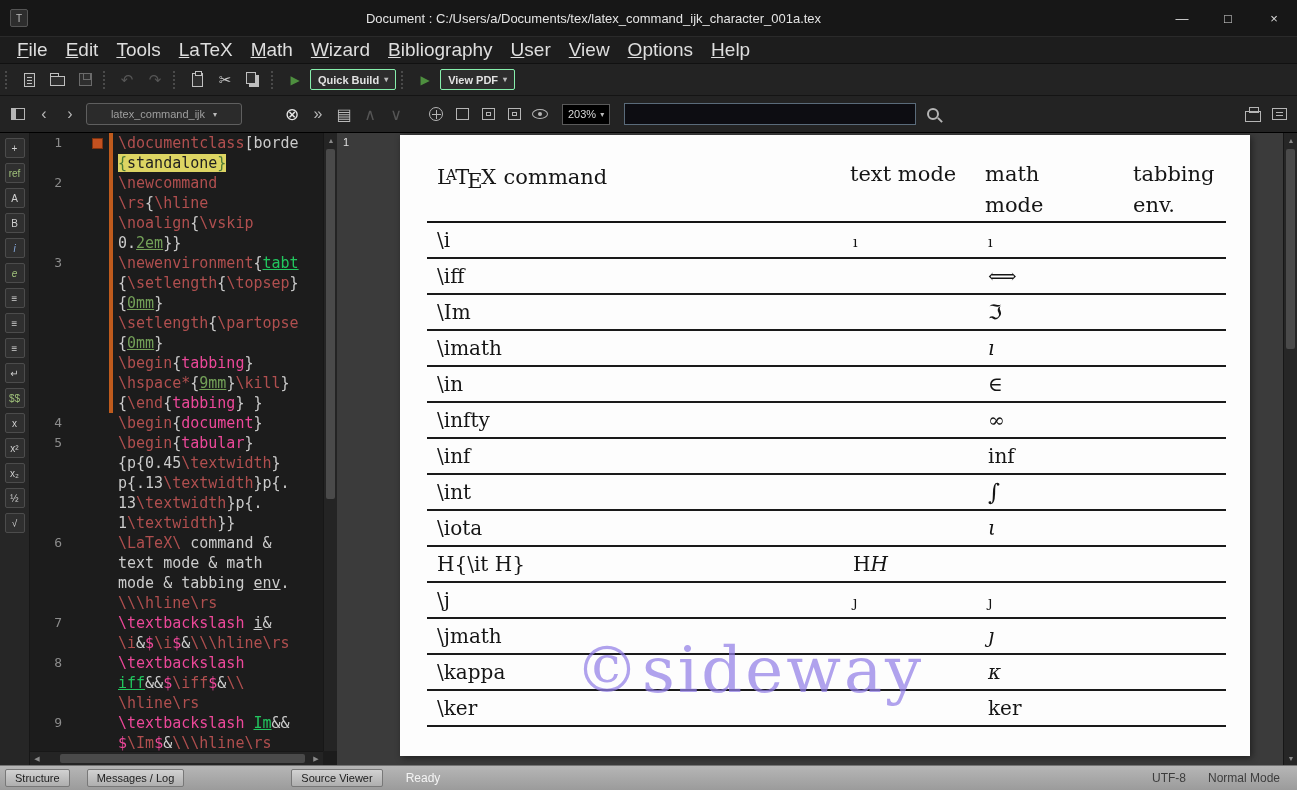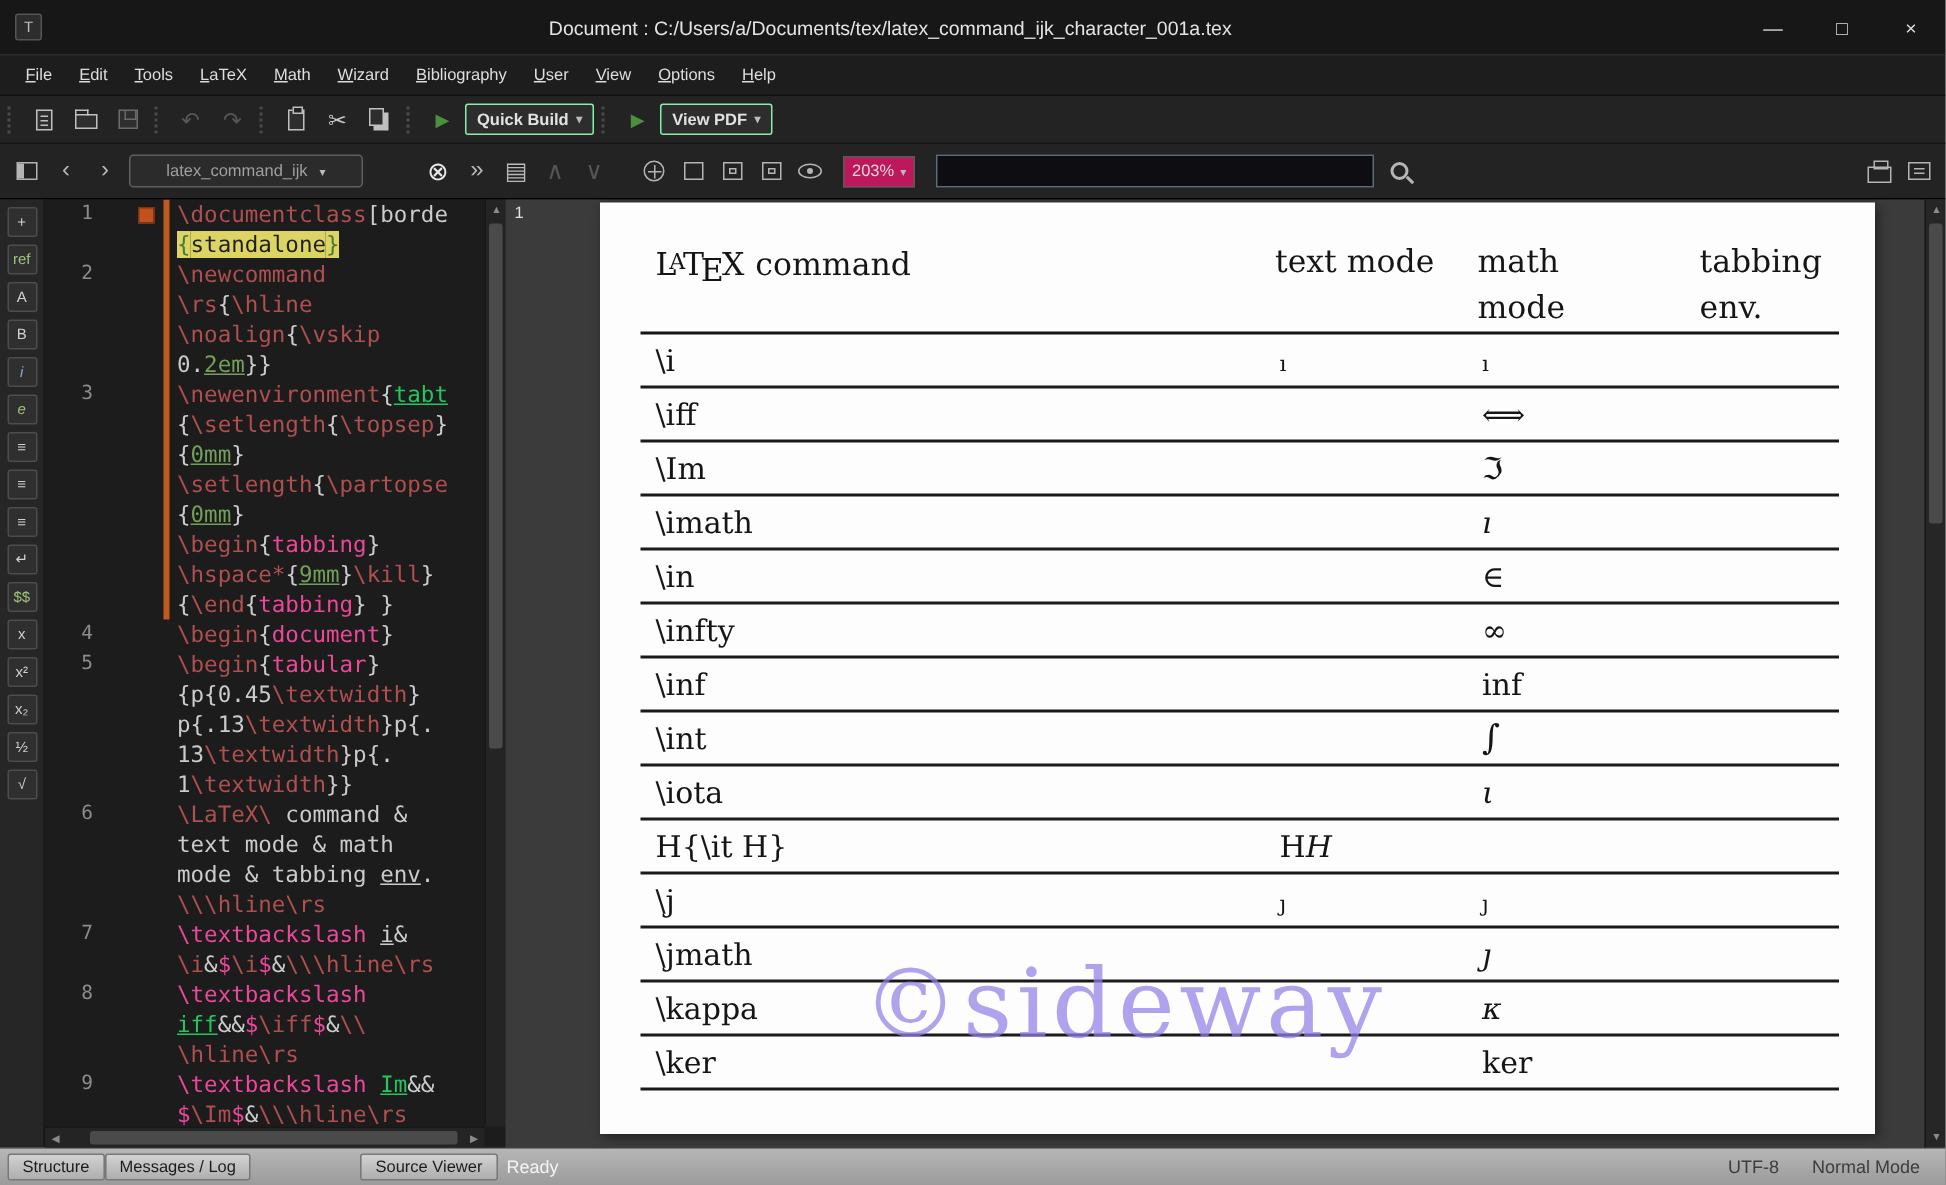--- a/index.html
+++ b/index.html
@@ -9,21 +9,21 @@
 
 
 .titlebar{height:36px;background:#171717;display:flex;align-items:center;gap:8px;padding-left:10px;color:#e4e4e4;font-size:13px;flex:0 0 auto;}
 .appicon{width:18px;height:18px;background:#2d2d2d;border:1px solid #555;border-radius:2px;color:#bbb;font-size:10px;display:flex;align-items:center;justify-content:center;}
 .title-text{flex:1;white-space:nowrap;overflow:hidden;text-align:center;}
 .winbtns{display:flex;height:36px;}
 .winbtn{width:46px;display:flex;align-items:center;justify-content:center;color:#dcdcdc;font-size:13px;cursor:default;}
 
 
 .menubar{height:28px;background:#1d1d1d;display:flex;align-items:center;padding-left:8px;border-top:1px solid #2a2a2a;border-bottom:1px solid #111;flex:0 0 auto;}
-.menu-item{display:inline-block;padding:5px 9px;color:#dedede;font-size:11px;}
+.menu-item{display:inline-block;padding:5px 9px;color:#dedede;font-size:19px;}
 .menu-item::first-letter{text-decoration:underline;}
 
 
 .toolbar1{height:32px;background:#232323;display:flex;align-items:center;border-bottom:1px solid #141414;padding-left:2px;gap:2px;flex:0 0 auto;}
 .grip{width:6px;height:18px;border-left:2px dotted #4a4a4a;margin:0 3px;}
 .tico{width:26px;height:26px;display:flex;align-items:center;justify-content:center;color:#c6c6c6;font-size:15px;}
 .tico.disabled{color:#565656;}
 .ic-page{width:11px;height:14px;border:1px solid #c0c0c0;background:#2e2e2e;position:relative;}
 .ic-page::after{content:"";position:absolute;left:2px;top:3px;width:5px;height:1px;background:#c0c0c0;box-shadow:0 3px 0 #c0c0c0,0 6px 0 #c0c0c0;}
 .ic-folder{width:15px;height:10px;border:1px solid #c0c0c0;background:#2e2e2e;position:relative;margin-top:3px;}
@@ -45,21 +45,21 @@
 .mini-panel::before{content:"";position:absolute;left:0;top:0;bottom:0;width:4px;background:#b5b5b5;}
 .filedd{width:156px;height:22px;background:#2b2b2b;border:1px solid #5f5f5f;border-radius:3px;display:flex;align-items:center;justify-content:center;gap:8px;color:#9f9f9f;font-size:11px;}
 .closec{color:#e8e8e8;font-size:17px;margin-left:34px;}
 .crossc{width:14px;height:14px;border:1px solid #b5b5b5;border-radius:50%;position:relative;}
 .crossc::before{content:"";position:absolute;left:6px;top:2px;width:1px;height:9px;background:#b5b5b5;}
 .crossc::after{content:"";position:absolute;left:2px;top:6px;width:9px;height:1px;background:#b5b5b5;}
 .fitbox{width:13px;height:12px;border:1px solid #b5b5b5;position:relative;}
 .fitbox.inner::after{content:"";position:absolute;left:3px;top:3px;right:3px;bottom:3px;border:1px solid #b5b5b5;}
 .eye{width:16px;height:10px;border:1px solid #b5b5b5;border-radius:50%/50%;position:relative;}
 .eye::after{content:"";position:absolute;left:5px;top:2px;width:4px;height:4px;border-radius:50%;background:#b5b5b5;}
-.zoombox{height:21px;background:#be185d;border:1px solid #5a5a5a;display:flex;align-items:center;gap:4px;padding:0 5px;color:#d8d8d8;font-size:11px;margin-left:6px;justify-content:space-between;}
+.zoombox{height:21px;background:#000000;border:1px solid #5a5a5a;display:flex;align-items:center;gap:4px;padding:0 5px;color:#d8d8d8;font-size:11px;margin-left:6px;justify-content:space-between;}
 .search{width:292px;height:22px;background:#0d0d12;border:1px solid #5a6b7a;color:#ddd;font-size:12px;padding:0 6px;outline:none;margin-left:8px;font-family:"Liberation Sans",sans-serif;}
 .mag{width:12px;height:12px;border:2px solid #b5b5b5;border-radius:50%;position:relative;margin-left:2px;}
 .mag::after{content:"";position:absolute;left:8px;top:9px;width:6px;height:2px;background:#b5b5b5;transform:rotate(45deg);}
 .printer{width:16px;height:11px;border:1px solid #b5b5b5;position:relative;margin-top:4px;}
 .printer::before{content:"";position:absolute;left:3px;top:-5px;width:8px;height:4px;border:1px solid #b5b5b5;}
 .extview{width:15px;height:12px;border:1px solid #b5b5b5;position:relative;}
 .extview::after{content:"";position:absolute;left:3px;top:3px;width:7px;height:1px;background:#b5b5b5;box-shadow:0 3px 0 #b5b5b5;}
 .spacer{flex:1;}
 
 
@@ -107,21 +107,21 @@
 .prow .pc1{padding-left:10px;}
 .lgA{font-size:0.7em;vertical-align:0.25em;margin-left:-0.33em;margin-right:-0.1em;}
 .lgE{vertical-align:-0.2em;margin-left:-0.1em;margin-right:-0.06em;}
 .cmdrest{margin-left:0.35em;}
 .seg-i{font-style:italic;}
 .seg-s{font-size:0.72em;}
 .seg-big{font-size:1.15em;}
 .watermark{position:absolute;left:175px;top:498px;font-size:64px;letter-spacing:3px;color:rgba(146,126,230,0.72);font-family:"DejaVu Serif",serif;pointer-events:none;}
 
 
-.statusbar{height:25px;background:linear-gradient(#b6b6b6,#9b9b9b);border-top:1px solid #747474;display:flex;align-items:center;gap:0;padding:0 5px;flex:0 0 auto;text-align:right;}
+.statusbar{height:25px;background:linear-gradient(#b6b6b6,#9b9b9b);border-top:1px solid #747474;display:flex;align-items:center;gap:17px;padding:0 5px;flex:0 0 auto;text-align:right;}
 .sbtn{height:18px;padding:0 9px;display:flex;align-items:center;background:linear-gradient(#d2d2d2,#aeaeae);border:1px solid #787878;border-radius:2px;font-size:11px;color:#1c1c1c;}
 .sbtn.active{background:linear-gradient(#9f9f9f,#8a8a8a);color:#f0f0f0;border-color:#6a6a6a;margin-top:48px;}
 .ready{color:#f4f4f4;font-size:12px;margin-left:6px;}
 .sright{margin-left:auto;display:flex;gap:22px;font-size:12px;color:#3d3d3d;padding-right:12px;}
 </style>
 </head>
 <body>
 
 <div class="window">
 

